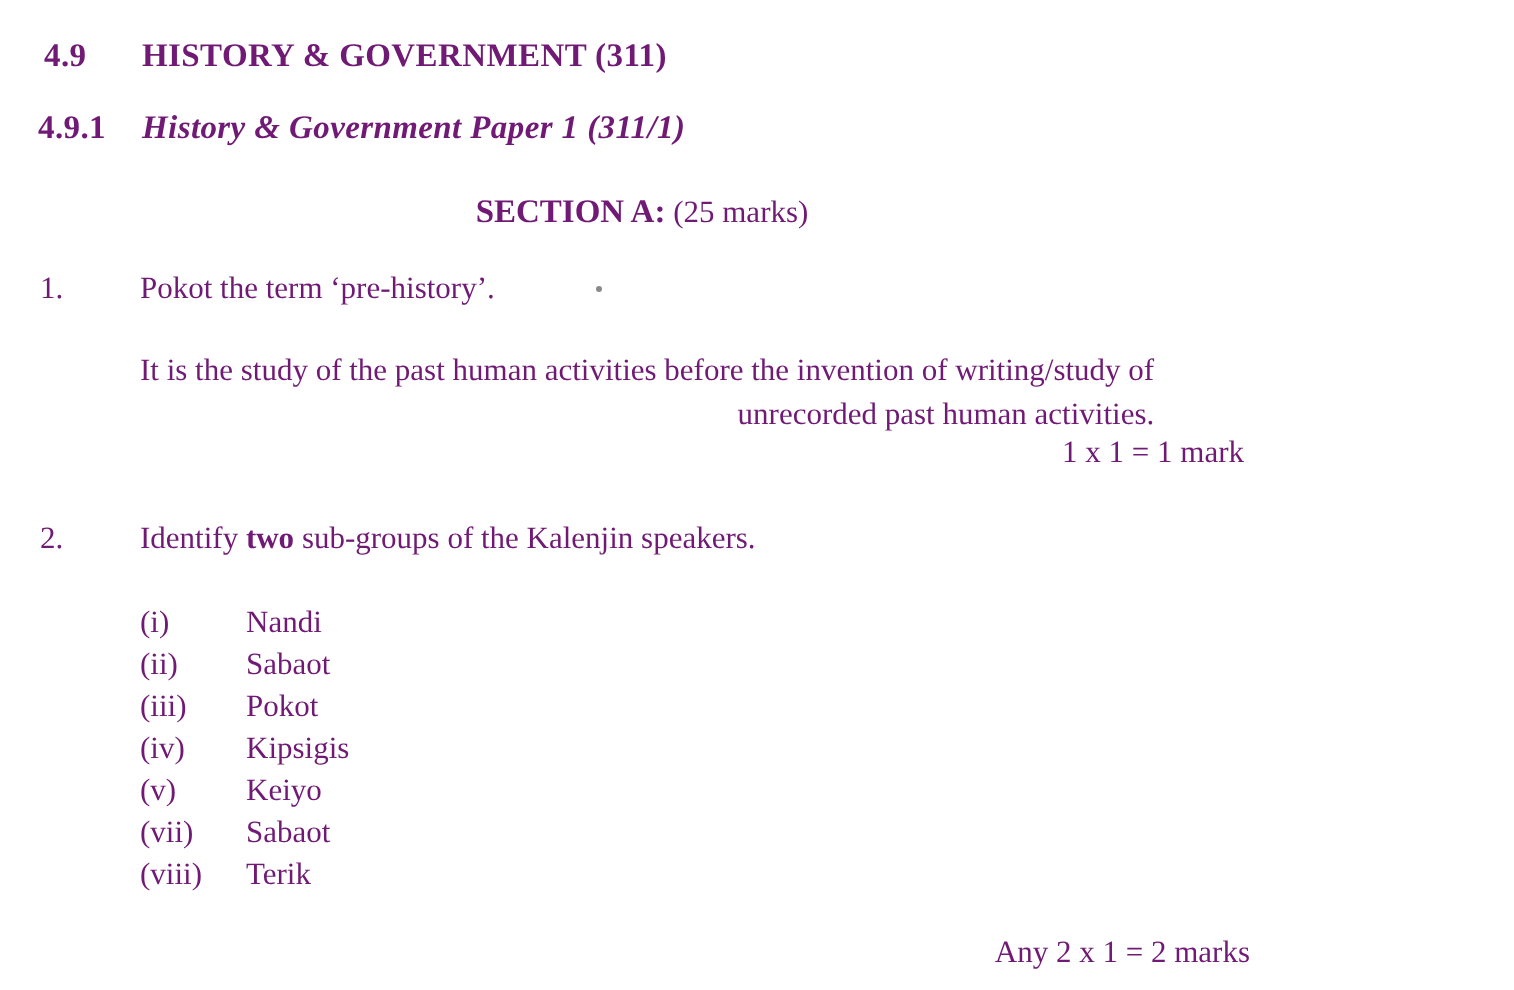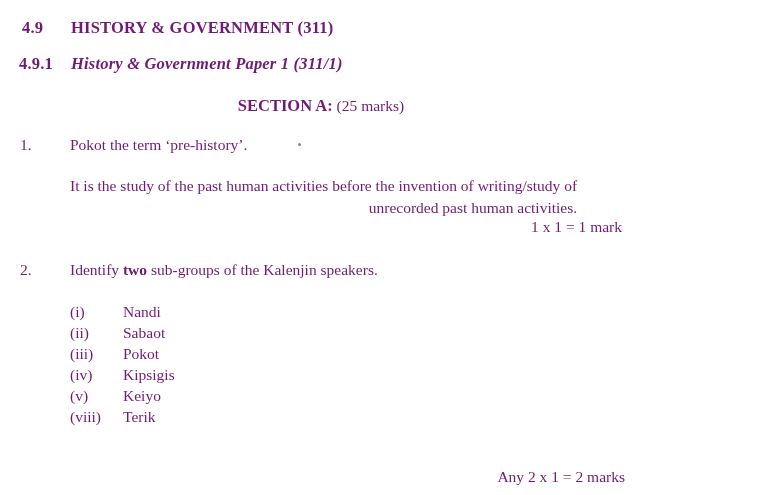--- a/index.html
+++ b/index.html
@@ -74,20 +74,24 @@
     </div>
     <div class="list-row">
       <span class="list-col-numeral">(iv)</span>
       <span class="list-col-name">Kipsigis</span>
     </div>
     <div class="list-row">
       <span class="list-col-numeral">(v)</span>
       <span class="list-col-name">Keiyo</span>
     </div>
     <div class="list-row">
+      <span class="list-col-numeral">(vii)</span>
+      <span class="list-col-name">Sabaot</span>
+    </div>
+    <div class="list-row">
       <span class="list-col-numeral">(viii)</span>
       <span class="list-col-name">Terik</span>
     </div>
   </div>
 
   <div class="abs marks" style="top:468px; right:17px;">Any 2 x 1 = 2 marks</div>
 
   <div class="speck" style="left:298px; top:143px; width:3px; height:3px;"></div>
   <div class="speck" style="left:721px; top:129px; width:3px; height:3px; opacity:0.45;"></div>
   <div class="speck" style="left:752px; top:136px; width:3px; height:3px; opacity:0.45;"></div>

